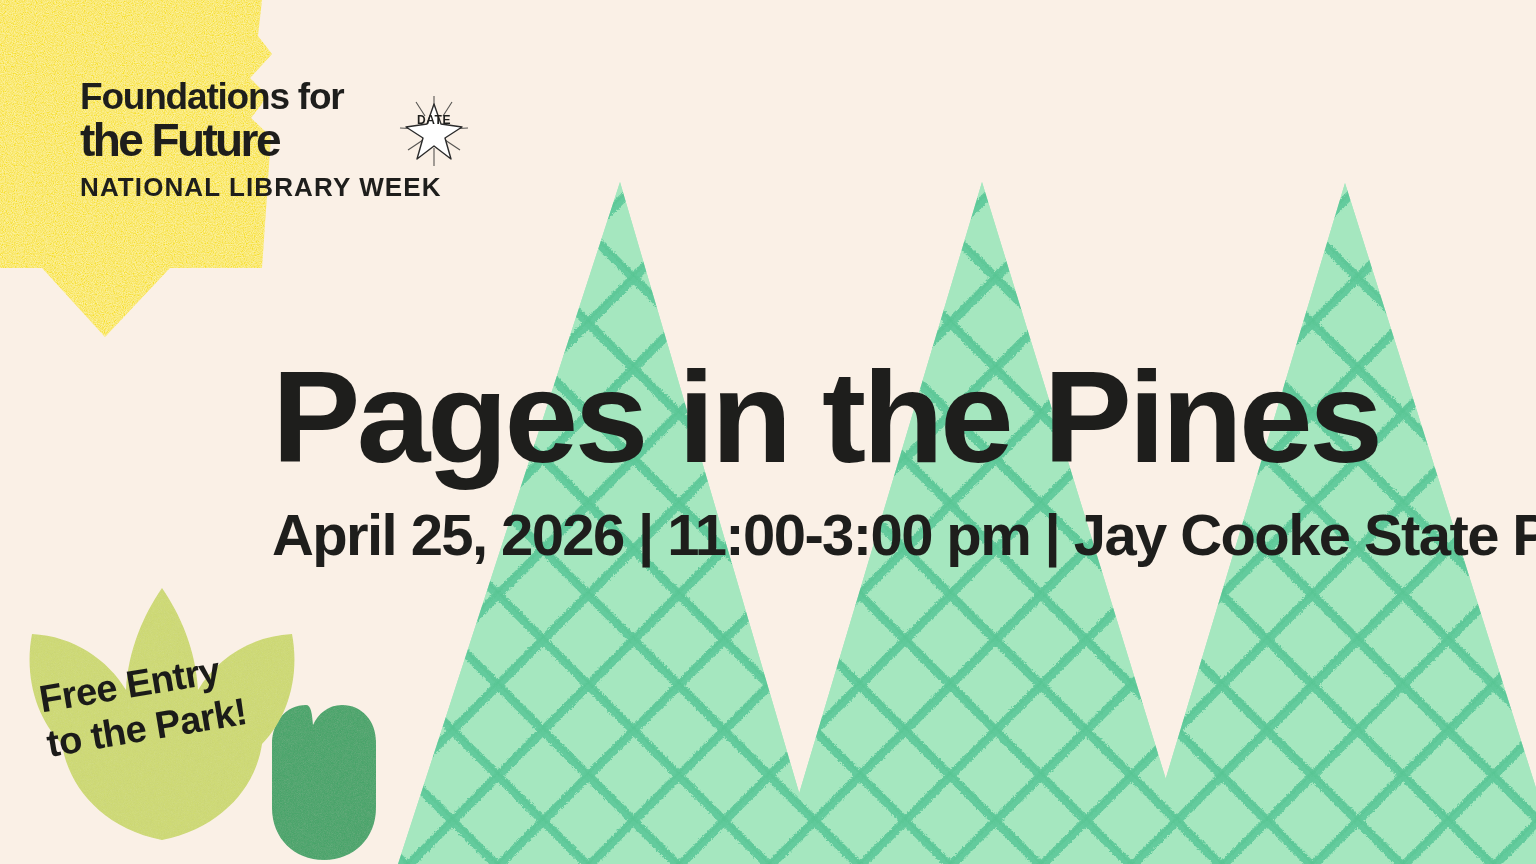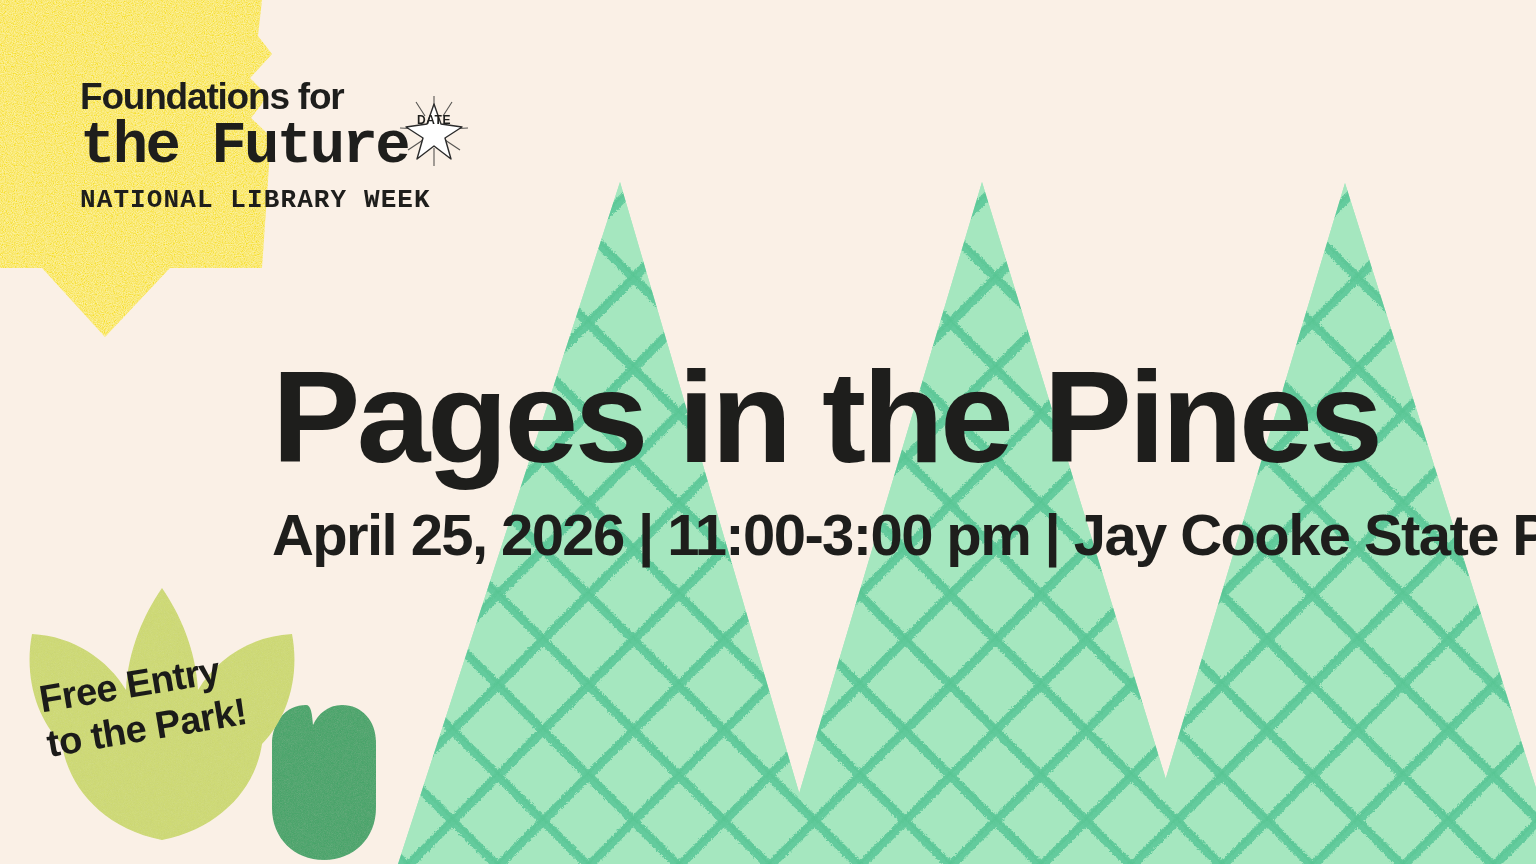--- a/index.html
+++ b/index.html
@@ -51,28 +51,28 @@
   #logo-text{
     position:absolute;left:80px;top:78px;z-index:5;
     color:#1e1e1c;
   }
   #logo-line1{
     font-size:37px;font-weight:700;letter-spacing:-1.2px;
     line-height:1.0;white-space:nowrap;
     font-family:"Liberation Sans","DejaVu Sans",sans-serif;
   }
   #logo-line2{
-    font-size:59px;font-weight:700;letter-spacing:-2.6px;
+    font-size:46px;font-weight:700;letter-spacing:-2.6px;
     line-height:1.0;margin-top:2px;white-space:nowrap;
-    font-family:Liberation Mono, monospace;
+    font-family:Liberation Sans, sans-serif;
   }
   #logo-line3{
     font-size:26px;font-weight:700;letter-spacing:1.1px;
     line-height:1.0;margin-top:11px;white-space:nowrap;
-    font-family:Liberation Mono, monospace;
+    font-family:Liberation Sans, sans-serif;
   }
   #date-star{
     position:absolute;left:396px;top:94px;width:76px;height:74px;z-index:6;
   }
 
   
   #leaf-badge{
     position:absolute;left:10px;top:572px;width:400px;height:300px;z-index:5;
   }
   #free-entry-text{

